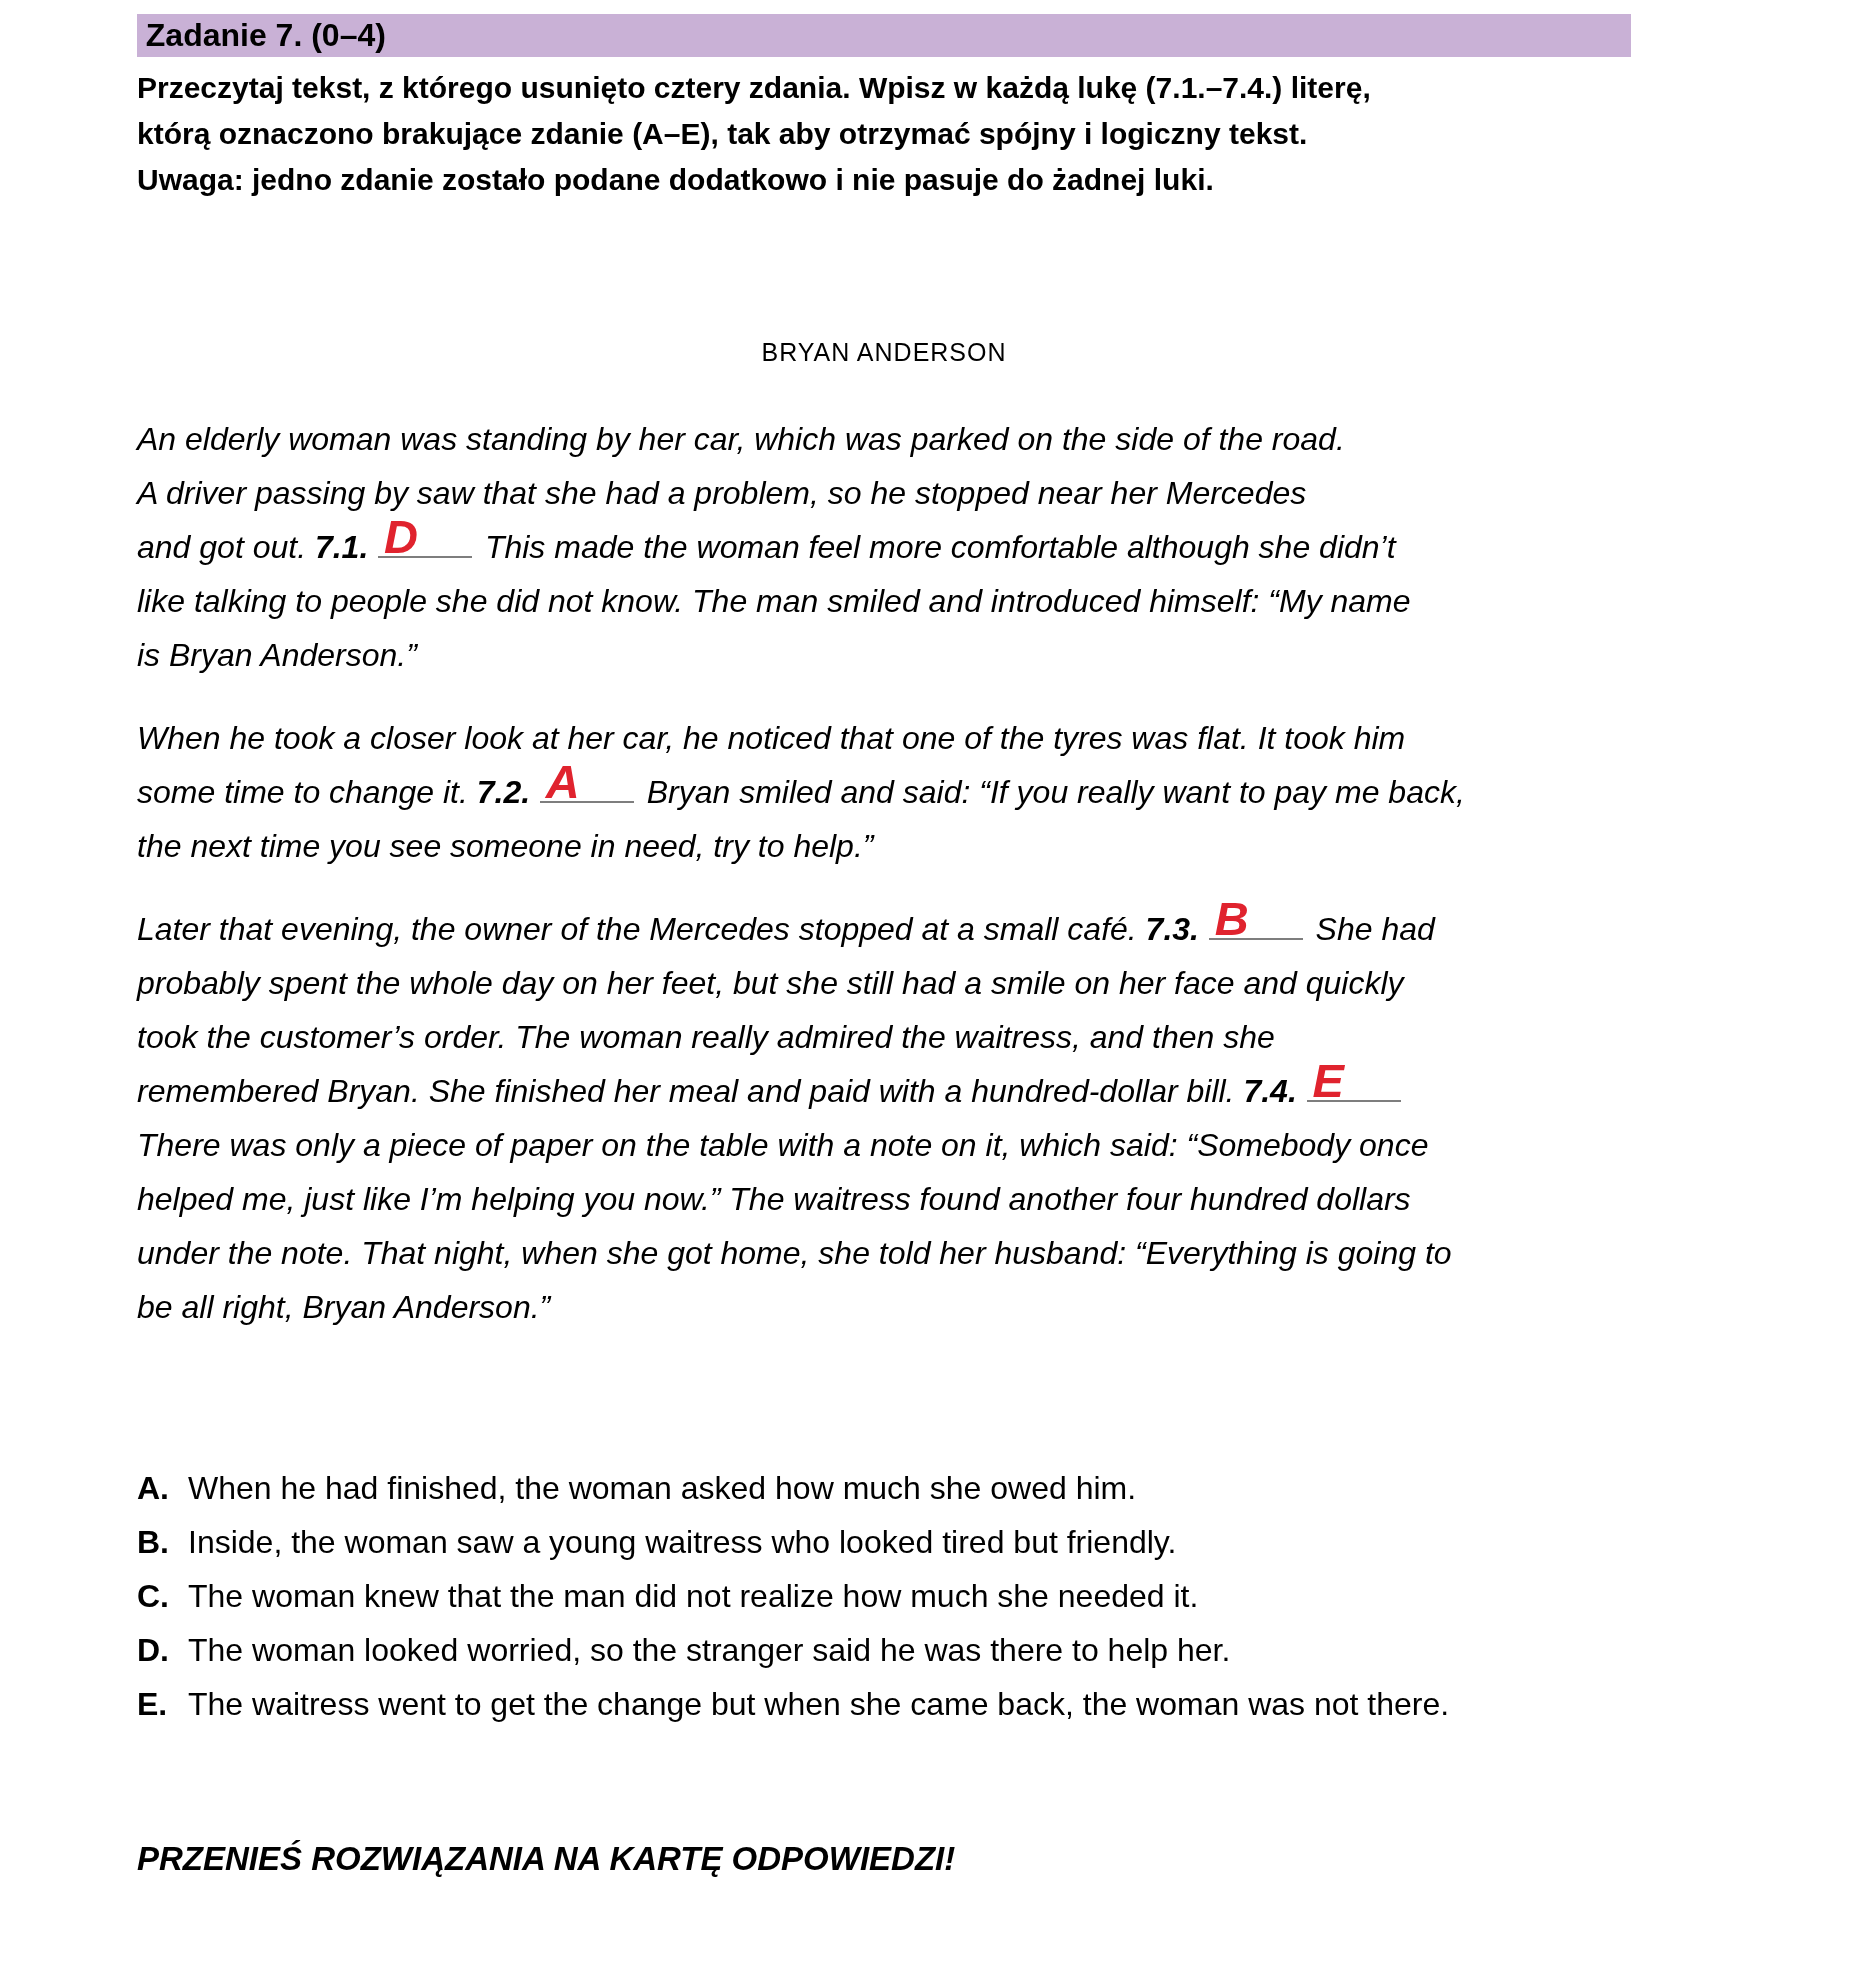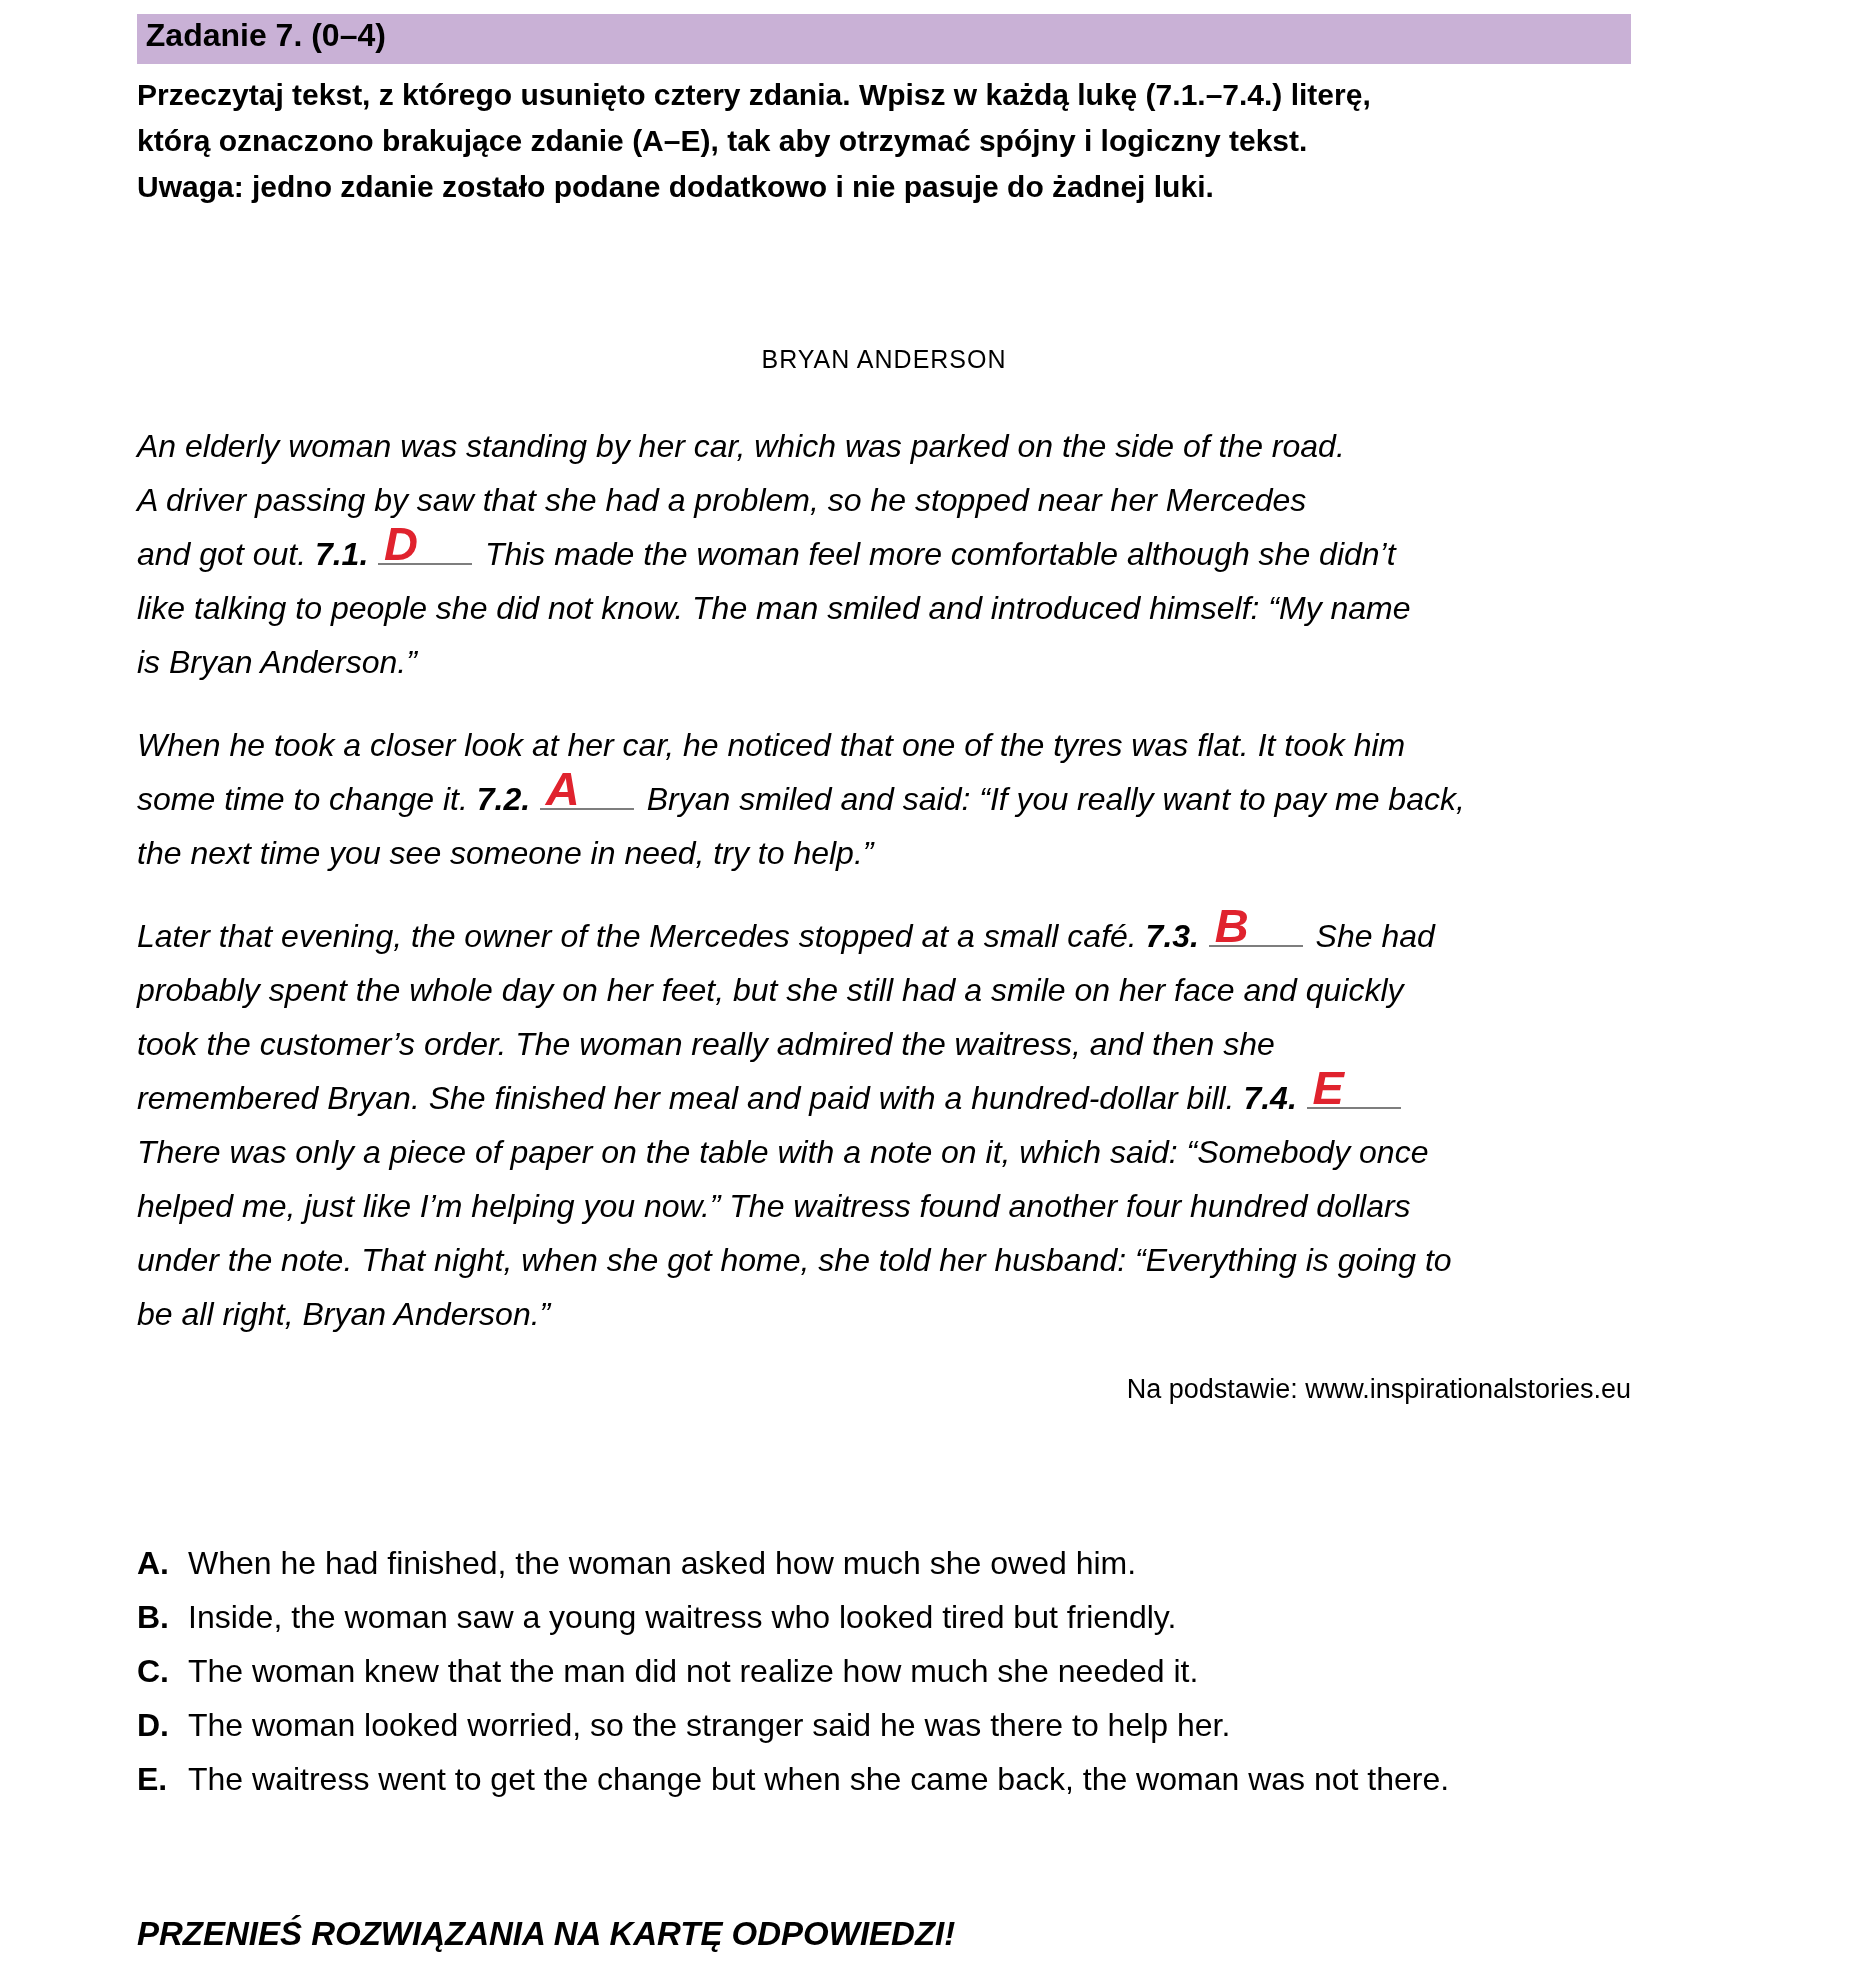--- a/index.html
+++ b/index.html
@@ -11,21 +11,21 @@
     overflow: hidden;
   }
   .content {
     position: relative;
     margin: 13.7px 0 0 137px;
     width: 1494px;
   }
   
   .task-bar {
     background: #c9b1d6;
-    height: 50px;
+    height: 43px;
     line-height: 43px;
     padding-left: 8.8px;
     font-size: 32px;
     font-weight: bold;
   }
   
   .instructions {
     margin-top: 8.8px;
     font-weight: bold;
     font-size: 30px;
@@ -104,21 +104,20 @@
   </div>
 
   <div class="story-title">BRYAN ANDERSON</div>
 
   <div class="story">
       <p>An elderly woman was standing by her car, which was parked on the side of the road.<br>A driver passing by saw that she had a problem, so he stopped near her Mercedes<br>and got out. <span><span class="gap-num">7.1.</span><span class="blank"><span class="gap-answer" style="color: rgb(224, 35, 46);">D</span></span></span> This made the woman feel more comfortable although she didn’t<br>like talking to people she did not know. The man smiled and introduced himself: “My name<br>is Bryan Anderson.”</p>
       <p>When he took a closer look at her car, he noticed that one of the tyres was flat. It took him<br>some time to change it. <span><span class="gap-num">7.2.</span><span class="blank"><span class="gap-answer" style="color: rgb(224, 35, 46);">A</span></span></span> Bryan smiled and said: “If you really want to pay me back,<br>the next time you see someone in need, try to help.”</p>
       <p>Later that evening, the owner of the Mercedes stopped at a small café. <span><span class="gap-num">7.3.</span><span class="blank"><span class="gap-answer" style="color: rgb(224, 35, 46);">B</span></span></span> She had<br>probably spent the whole day on her feet, but she still had a smile on her face and quickly<br>took the customer’s order. The woman really admired the waitress, and then she<br>remembered Bryan. She finished her meal and paid with a hundred-dollar bill. <span><span class="gap-num">7.4.</span><span class="blank"><span class="gap-answer" style="color: rgb(224, 35, 46);">E</span></span></span><br>There was only a piece of paper on the table with a note on it, which said: “Somebody once<br>helped me, just like I’m helping you now.” The waitress found another four hundred dollars<br>under the note. That night, when she got home, she told her husband: “Everything is going to<br>be all right, Bryan Anderson.”</p>
     </div>
 
-  <div class="source-line">Na podstawie: www.inspirationalstories.eu</div>
 
   <div class="options">
       <div class="option-row">
         <span class="opt-letter">A.</span>
         <span class="opt-text">When he had finished, the woman asked how much she owed him.</span>
       </div>
       <div class="option-row">
         <span class="opt-letter">B.</span>
         <span class="opt-text">Inside, the woman saw a young waitress who looked tired but friendly.</span>
       </div>

